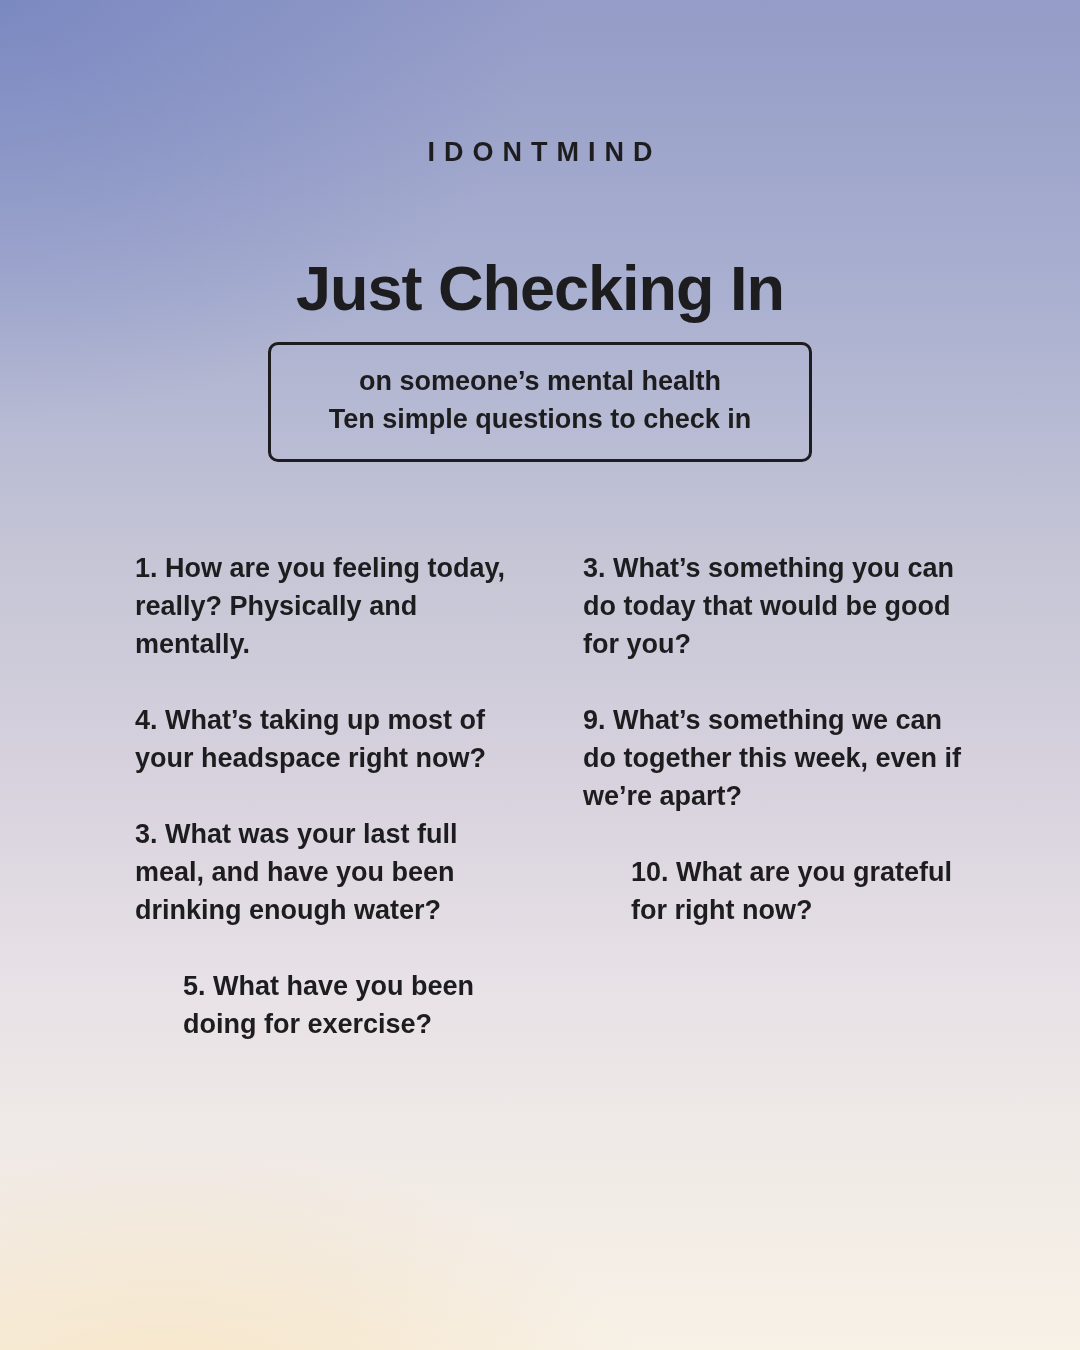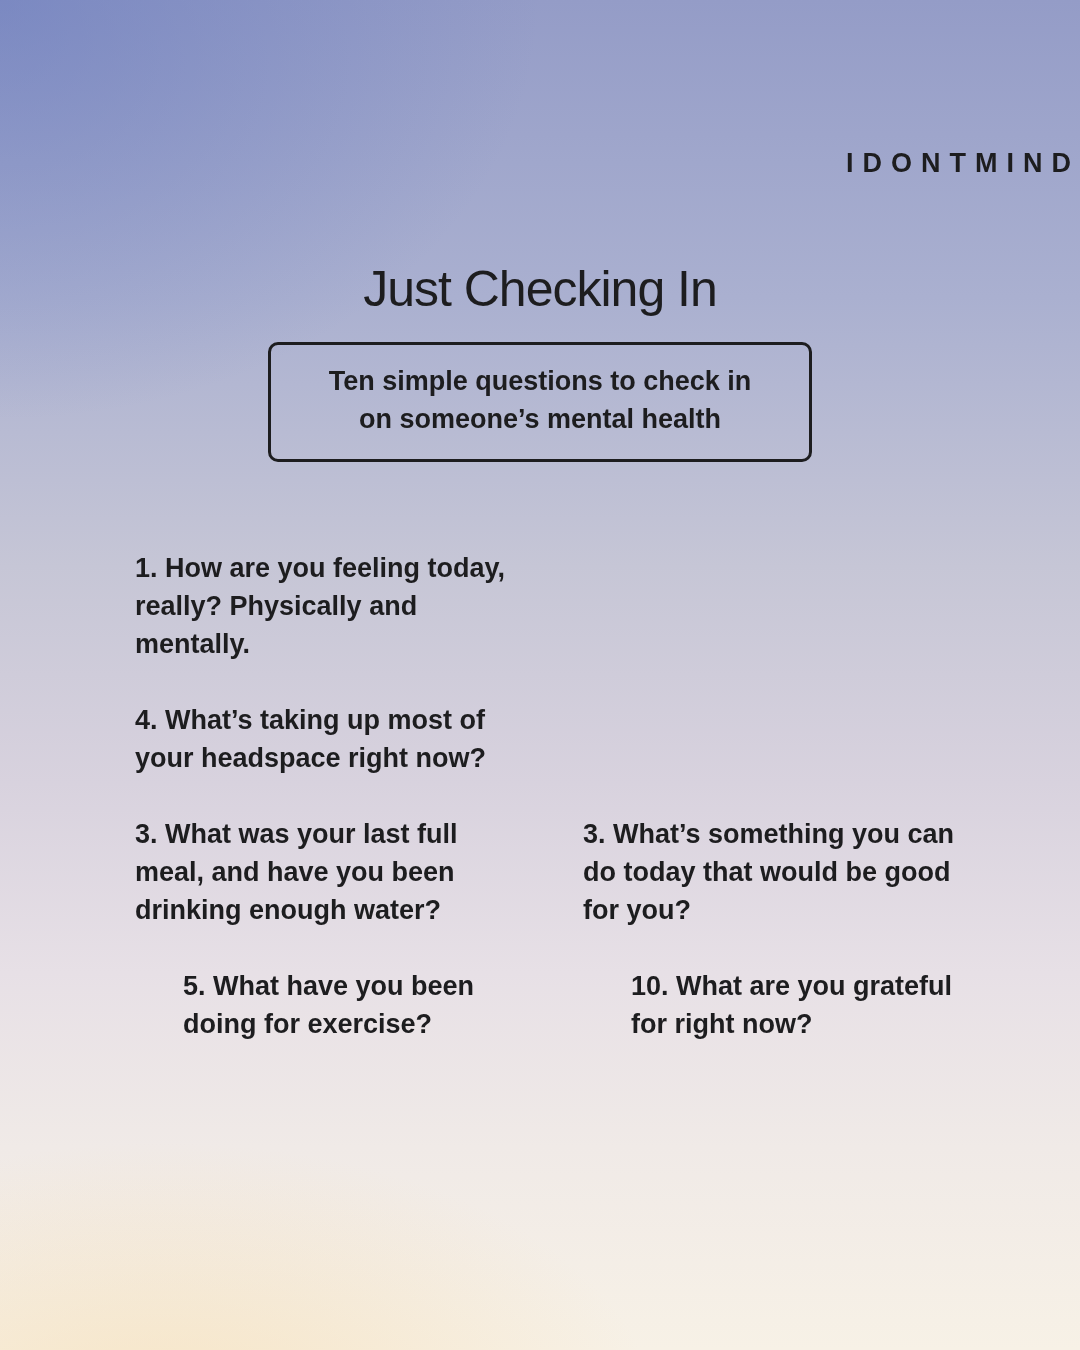--- a/index.html
+++ b/index.html
@@ -25,37 +25,37 @@
         #aab0d0 22%,
         #c6c6d6 42%,
         #d8d2de 58%,
         #e7e0e6 72%,
         #f0eae7 85%,
         #f7f1e6 100%);
     color: #1d1d1f;
   }
   .brand {
     position: absolute;
-    top: 148px;
+    top: 137px;
     left: 0;
     width: 100%;
-    text-align: right;
+    text-align: center;
     font-size: 27px;
     font-weight: 700;
     letter-spacing: 9px;
     text-indent: 9px; 
   }
   .title {
     position: absolute;
-    top: 213px;
+    top: 204px;
     left: 0;
     width: 100%;
     text-align: center;
-    font-size: 50px;
-    font-weight: 400;
+    font-size: 63px;
+    font-weight: 700;
     letter-spacing: -1px;
     line-height: 84px;
   }
   .subtitle-box {
     position: absolute;
     top: 342px;
     left: 50%;
     transform: translateX(-50%);
     width: 544px;
     box-sizing: border-box;
@@ -71,21 +71,20 @@
     line-height: 38px;
   }
   .questions {
     position: absolute;
     top: 549px;
     left: 135px;
     width: 828px;
     display: flex;
     flex-direction: row;
     gap: 68px;
-    align-items: flex-end;
   }
   .column {
     width: 380px;
   }
   .question {
     margin: 0 0 38px 0;
     font-size: 27px;
     font-weight: 700;
     line-height: 38px;
     letter-spacing: 0px;
@@ -95,30 +94,31 @@
 </head>
 <body>
 
 <div class="poster">
 
   <div class="brand">IDONTMIND</div>
 
   <h1 class="title">Just Checking In</h1>
 
   <div class="subtitle-box">
+    <span class="subtitle-line">on someone’s mental health</span>
     <span class="subtitle-line">Ten simple questions to check in</span>
-    <span class="subtitle-line">on someone’s mental health</span>
   </div>
 
   <div class="questions">
     <div class="column">
       <p class="question">1. How are you feeling today, really? Physically and mentally.</p>
       <p class="question">4. What’s taking up most of your headspace right now?</p>
       <p class="question">3. What was your last full meal, and have you been drinking enough water?</p>
       <p class="question">5. What have you been doing for exercise?</p>
     </div>
     <div class="column">
       <p class="question">3. What’s something you can do today that would be good for you?</p>
+      <p class="question">9. What’s something we can do together this week, even if we’re apart?</p>
       <p class="question">10. What are you grateful for right now?</p>
     </div>
   </div>
 
 </div>
 
 </body></html>

